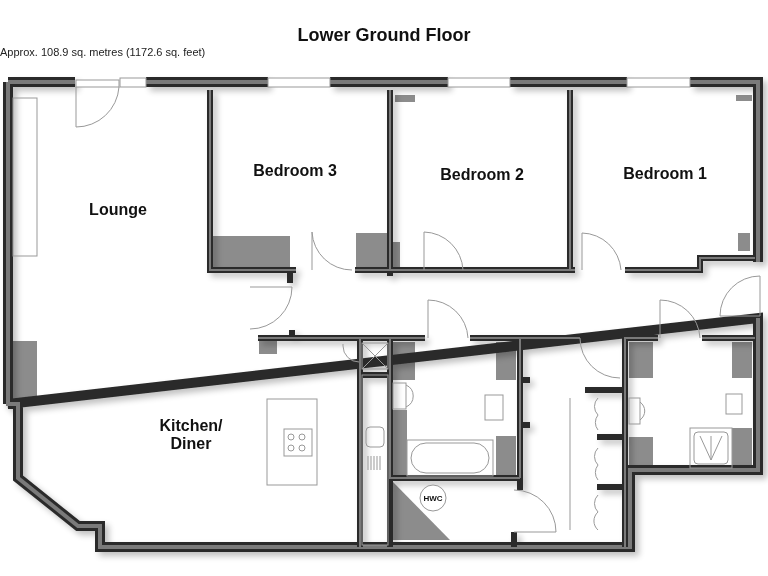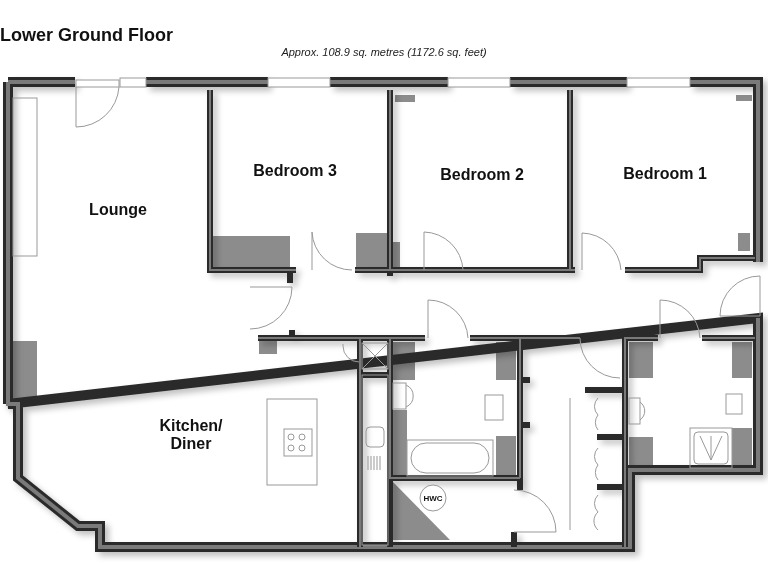--- a/index.html
+++ b/index.html
@@ -1,18 +1,18 @@
 <!DOCTYPE html>
 <html><head>
 <meta charset="utf-8">
 <style>
   html, body { margin:0; padding:0; background:#ffffff; }
   body { width:768px; height:576px; position:relative; overflow:hidden; font-family:"Liberation Sans", sans-serif; }
-  .title { position:absolute; left:0; top:25px; width:768px; text-align:left; font-weight:bold; font-size:18px; color:#111; }
-  .subtitle { position:absolute; left:0; top:46px; width:768px; text-align:center; font-size:11px; color:#222;font-style:italic; }
+  .title { position:absolute; left:0; top:25px; width:768px; text-align:center; font-weight:bold; font-size:18px; color:#111; }
+  .subtitle { position:absolute; left:0; top:46px; width:768px; text-align:left; font-size:11px; color:#222; }
   svg { position:absolute; left:0; top:0; }
   .room-label { font-family:"Liberation Sans", sans-serif; font-weight:bold; font-size:16px; fill:#111; }
   .small-label { font-family:"Liberation Sans", sans-serif; font-weight:bold; font-size:8px; fill:#111; }
 </style>
 </head>
 <body>
 
 <div class="title">Lower Ground Floor</div>
 <div class="subtitle">Approx. 108.9 sq. metres (1172.6 sq. feet)</div>
 

